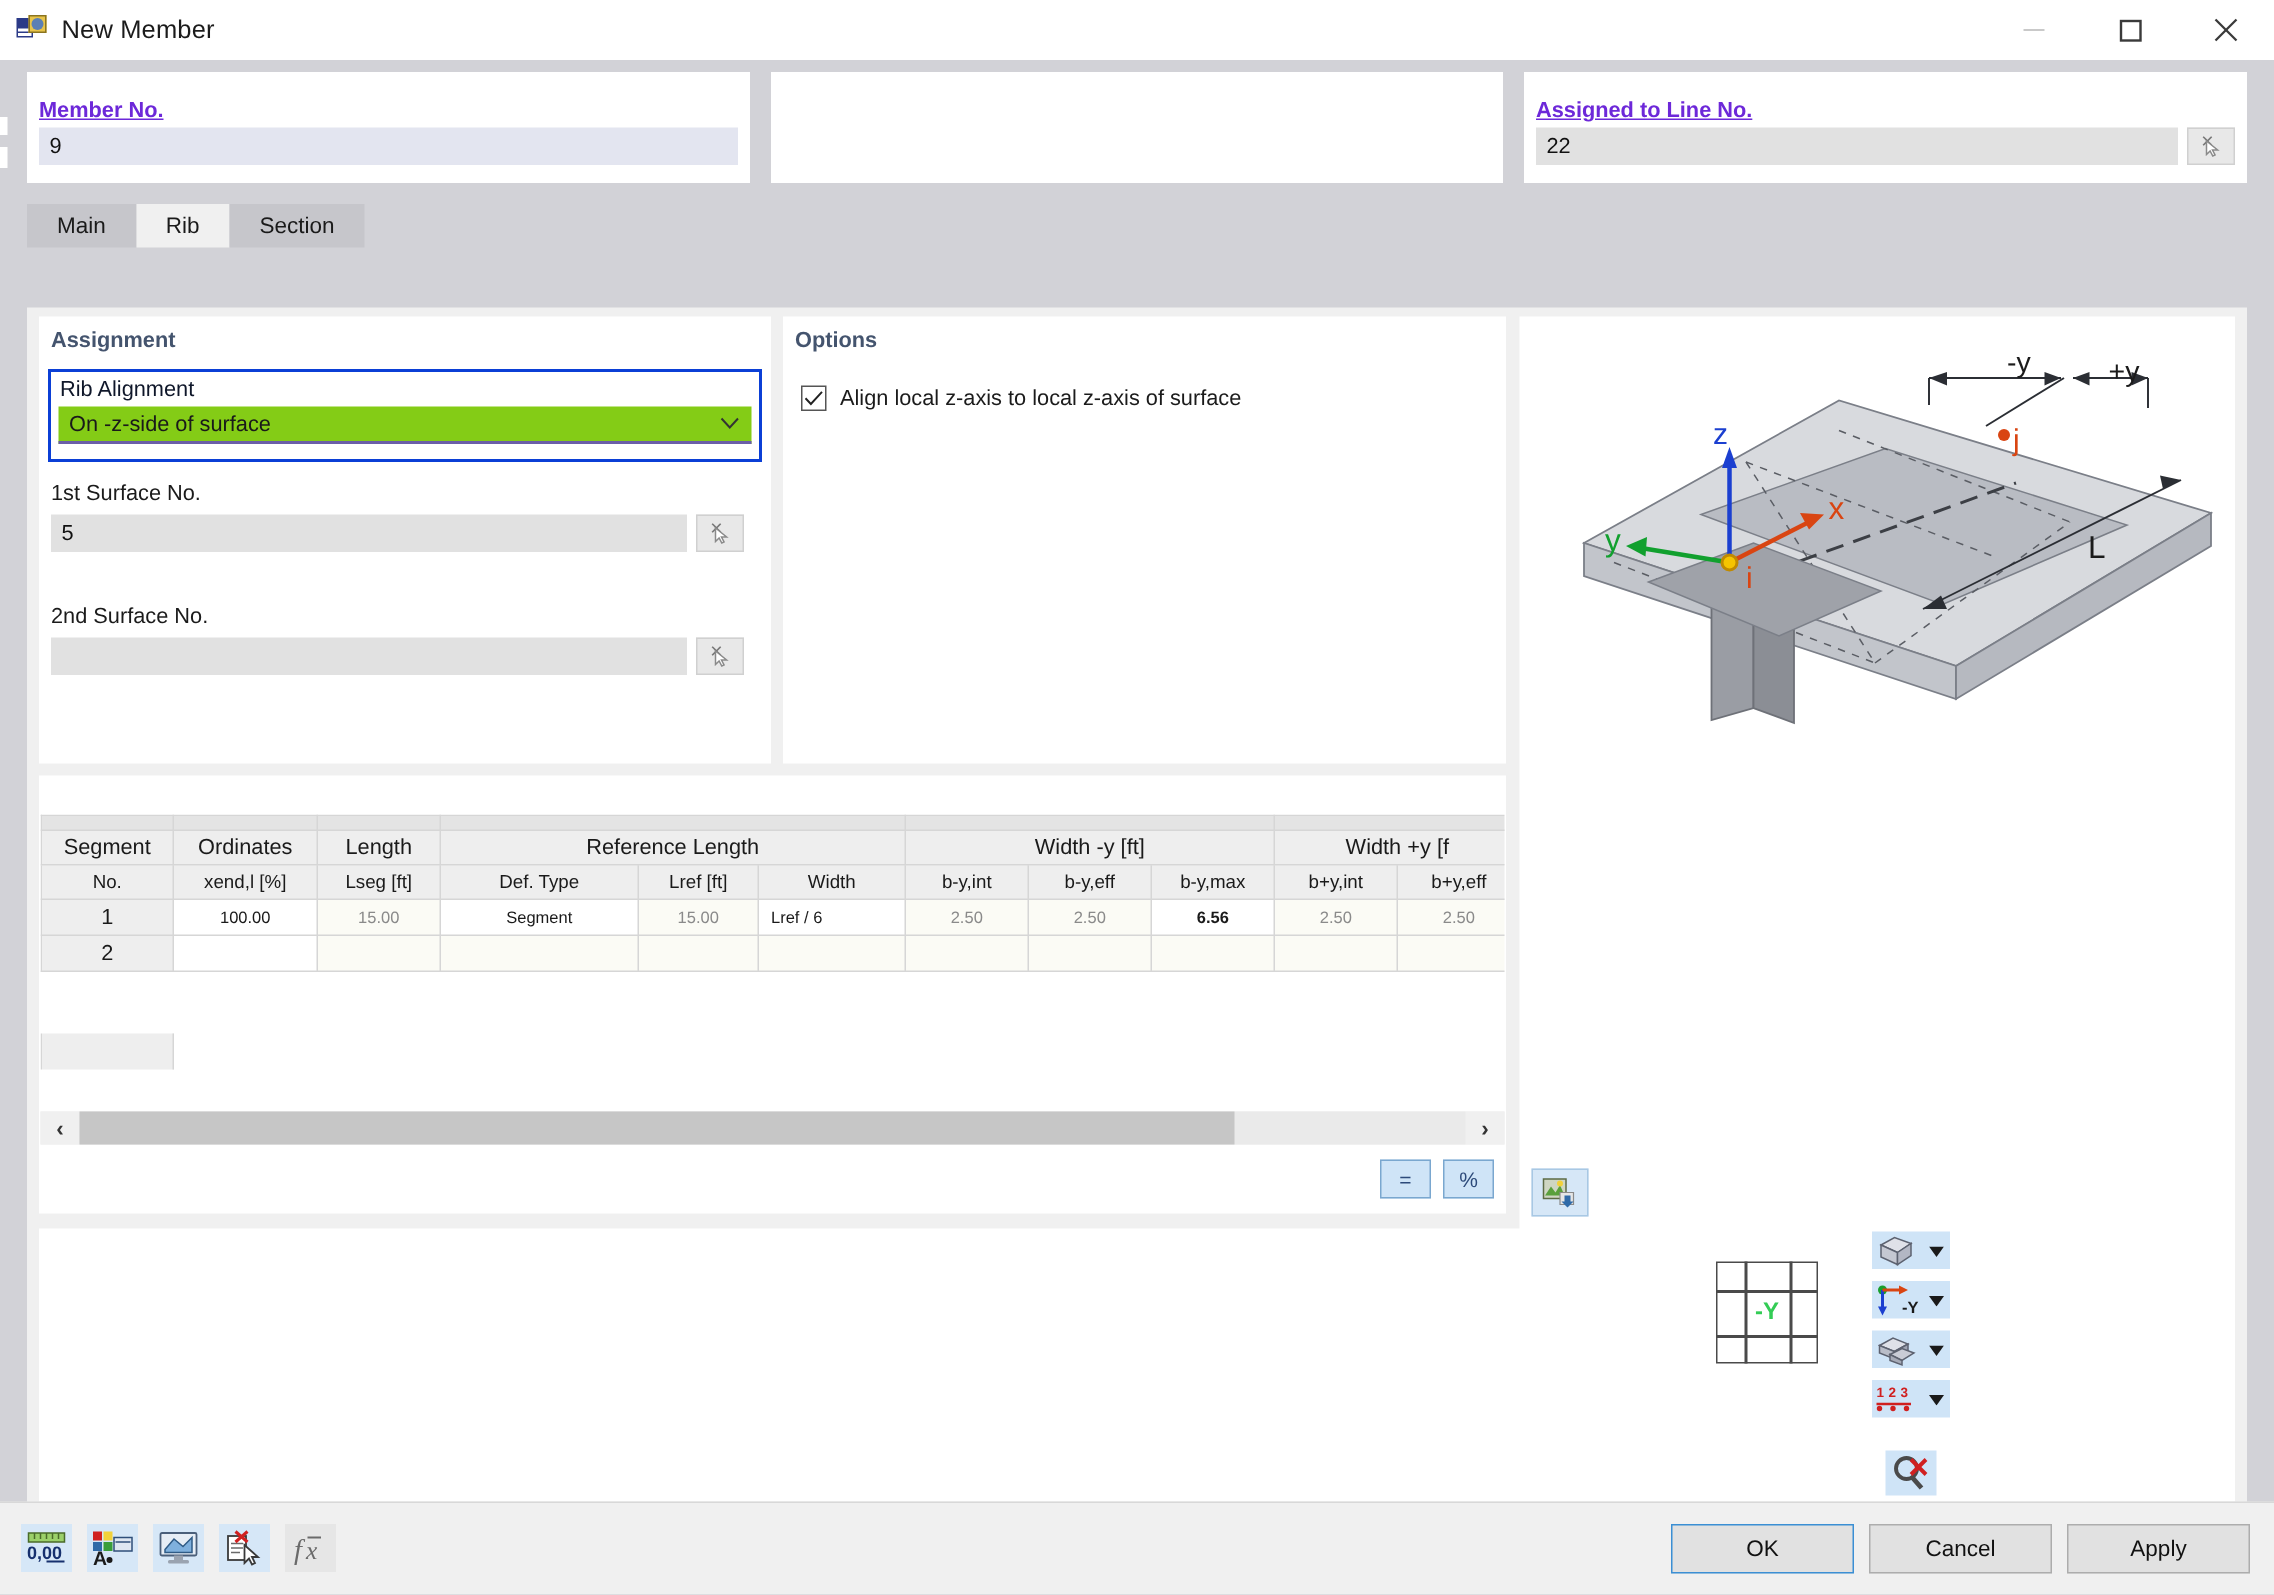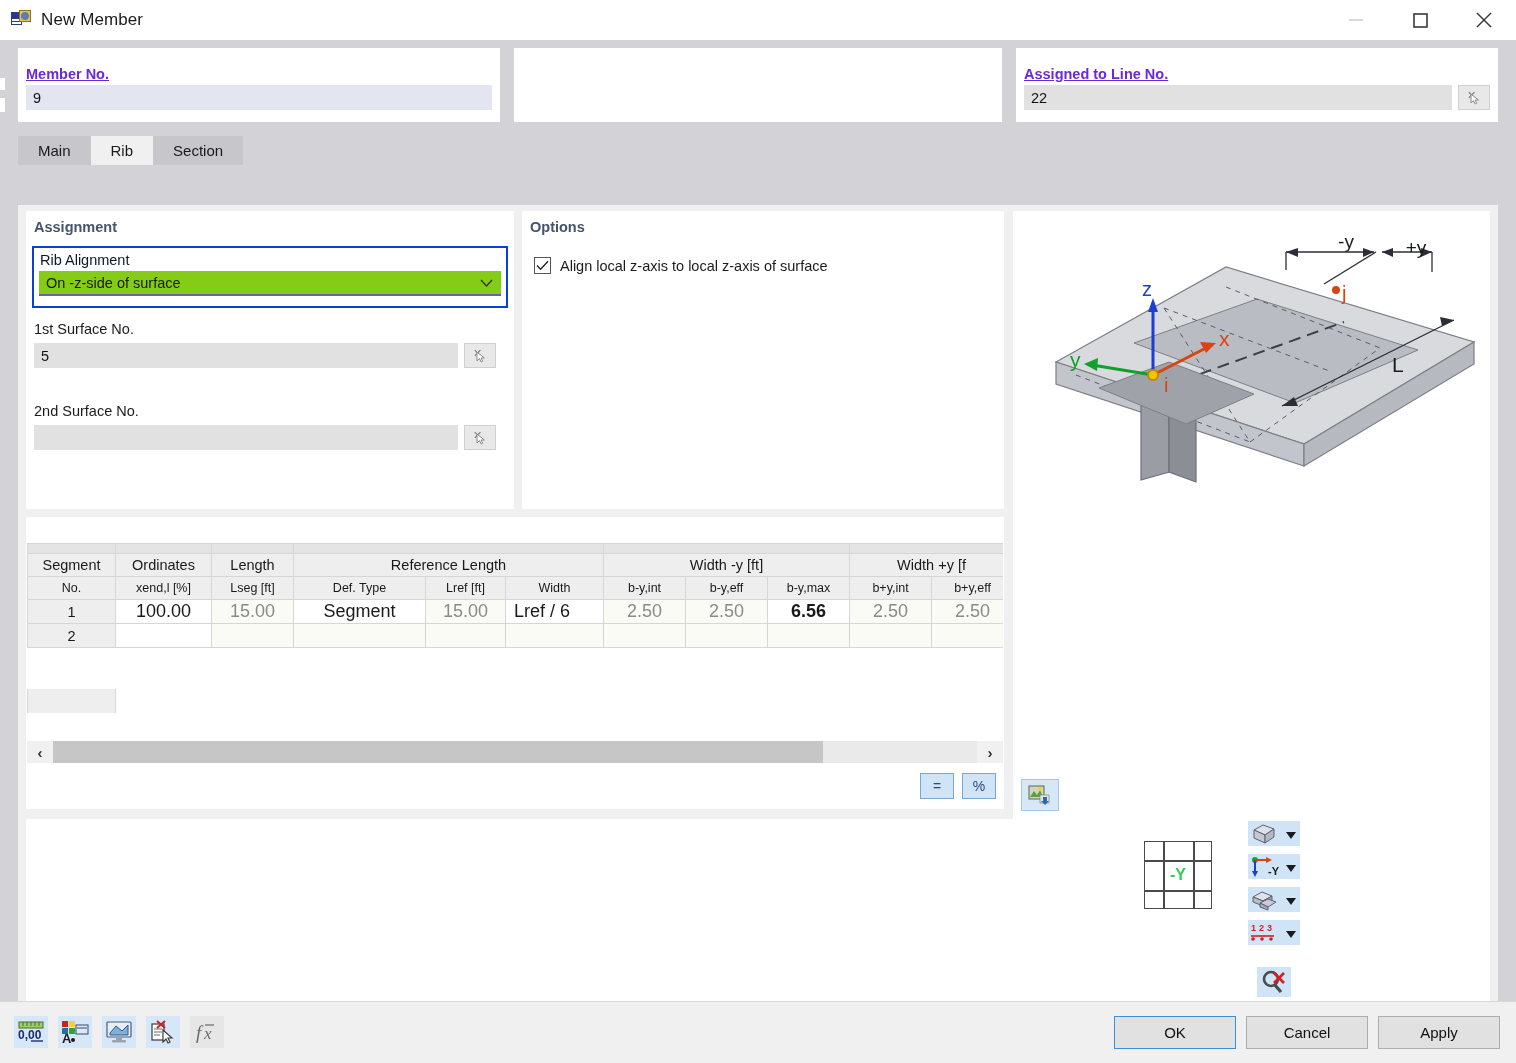--- a/index.html
+++ b/index.html
@@ -125,21 +125,21 @@
     background: #eeeeee; font-size: 14.5px; color: #1a1a1a; height: 23px;
     text-align: center; border-bottom: none; padding: 0 2px;
   }
   .hdr-b th {
     background: #eeeeee; font-size: 12.5px; color: #1a1a1a; height: 23px;
     text-align: center; border-top: none; padding: 0 2px;
   }
   .rowno {
     background: #eeeeee; text-align: center; font-size: 14.5px; height: 24px;
   }
-  td.val { text-align: center; font-size: 18px; height: 24px; background: #ffffff; color: #1a1a1a; }
+  td.val { text-align: center; font-size: 11px; height: 24px; background: #ffffff; color: #1a1a1a; }
   td.val.dim { color: #8a8a8a; background: #fbfbf5; }
   td.val.bold { font-weight: bold; }
   tr.blankrow td { height: 24px; background: #fbfbf5; }
   tr.blankrow td.rowno { background: #eeeeee; }
   td.leftcell { text-align: left; padding-left: 8px; }
 
   .gridfill { background: #ffffff; }
 
   .hscroll {
     position: absolute; left: 1px; right: 1px; bottom: 46px; height: 22px;

